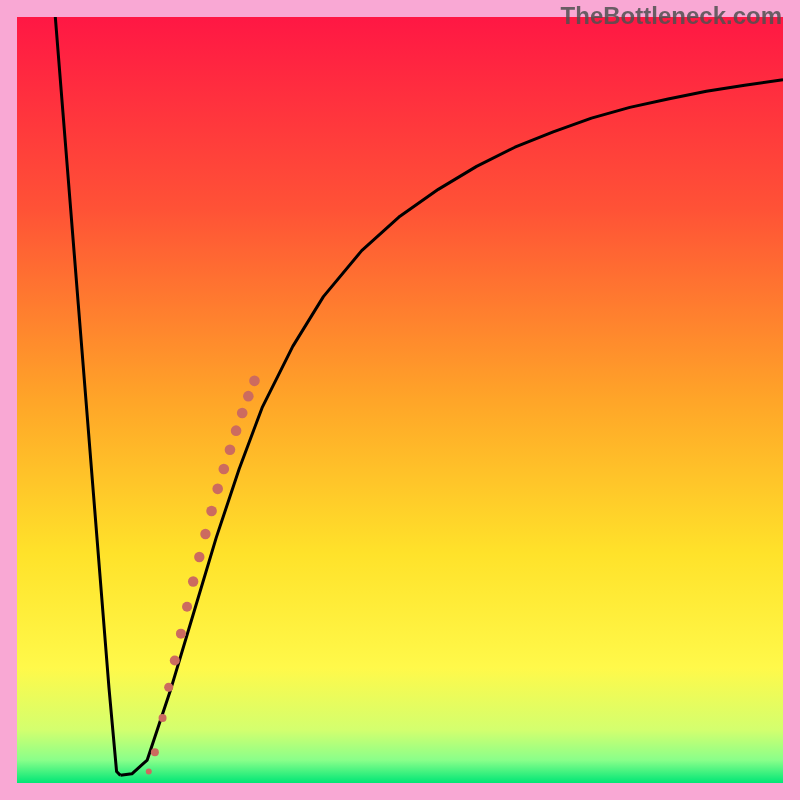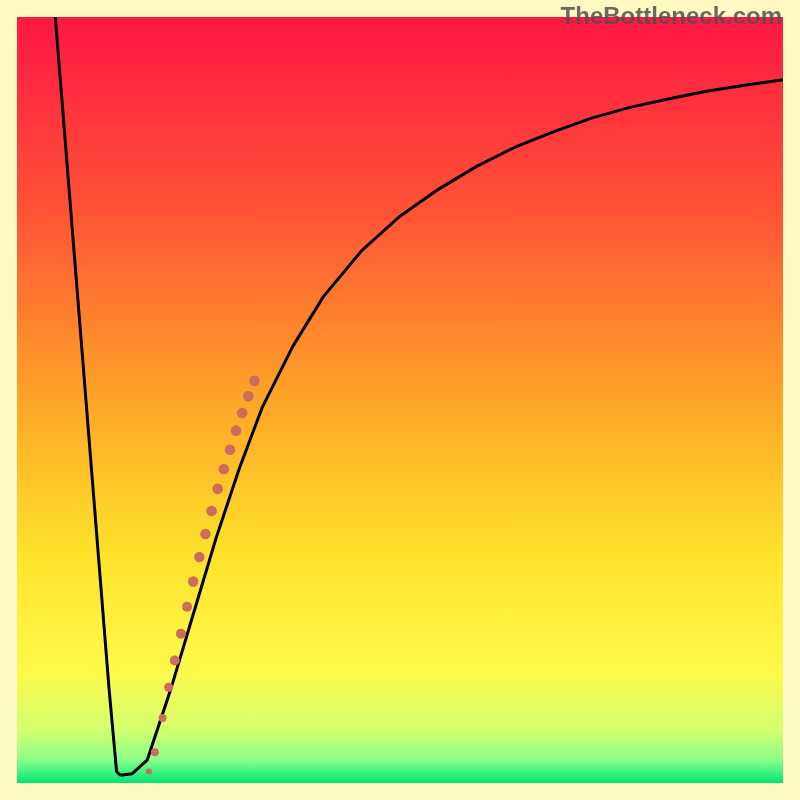--- a/index.html
+++ b/index.html
@@ -3,21 +3,21 @@
 <meta charset="utf-8">
 <style>
   body {
     margin: 0;
     padding: 0;
     background: #000;
   }
   .container {
     width: 800px;
     height: 800px;
-    background: #fef9c3;
+    background: #f9a8d4;
     position: relative;
   }
   .watermark {
     position: absolute;
     top: 2px;
     right: 18px;
     font-family: Arial, sans-serif;
     font-size: 24px;
     font-weight: bold;
     color: rgba(80, 80, 80, 0.85);

